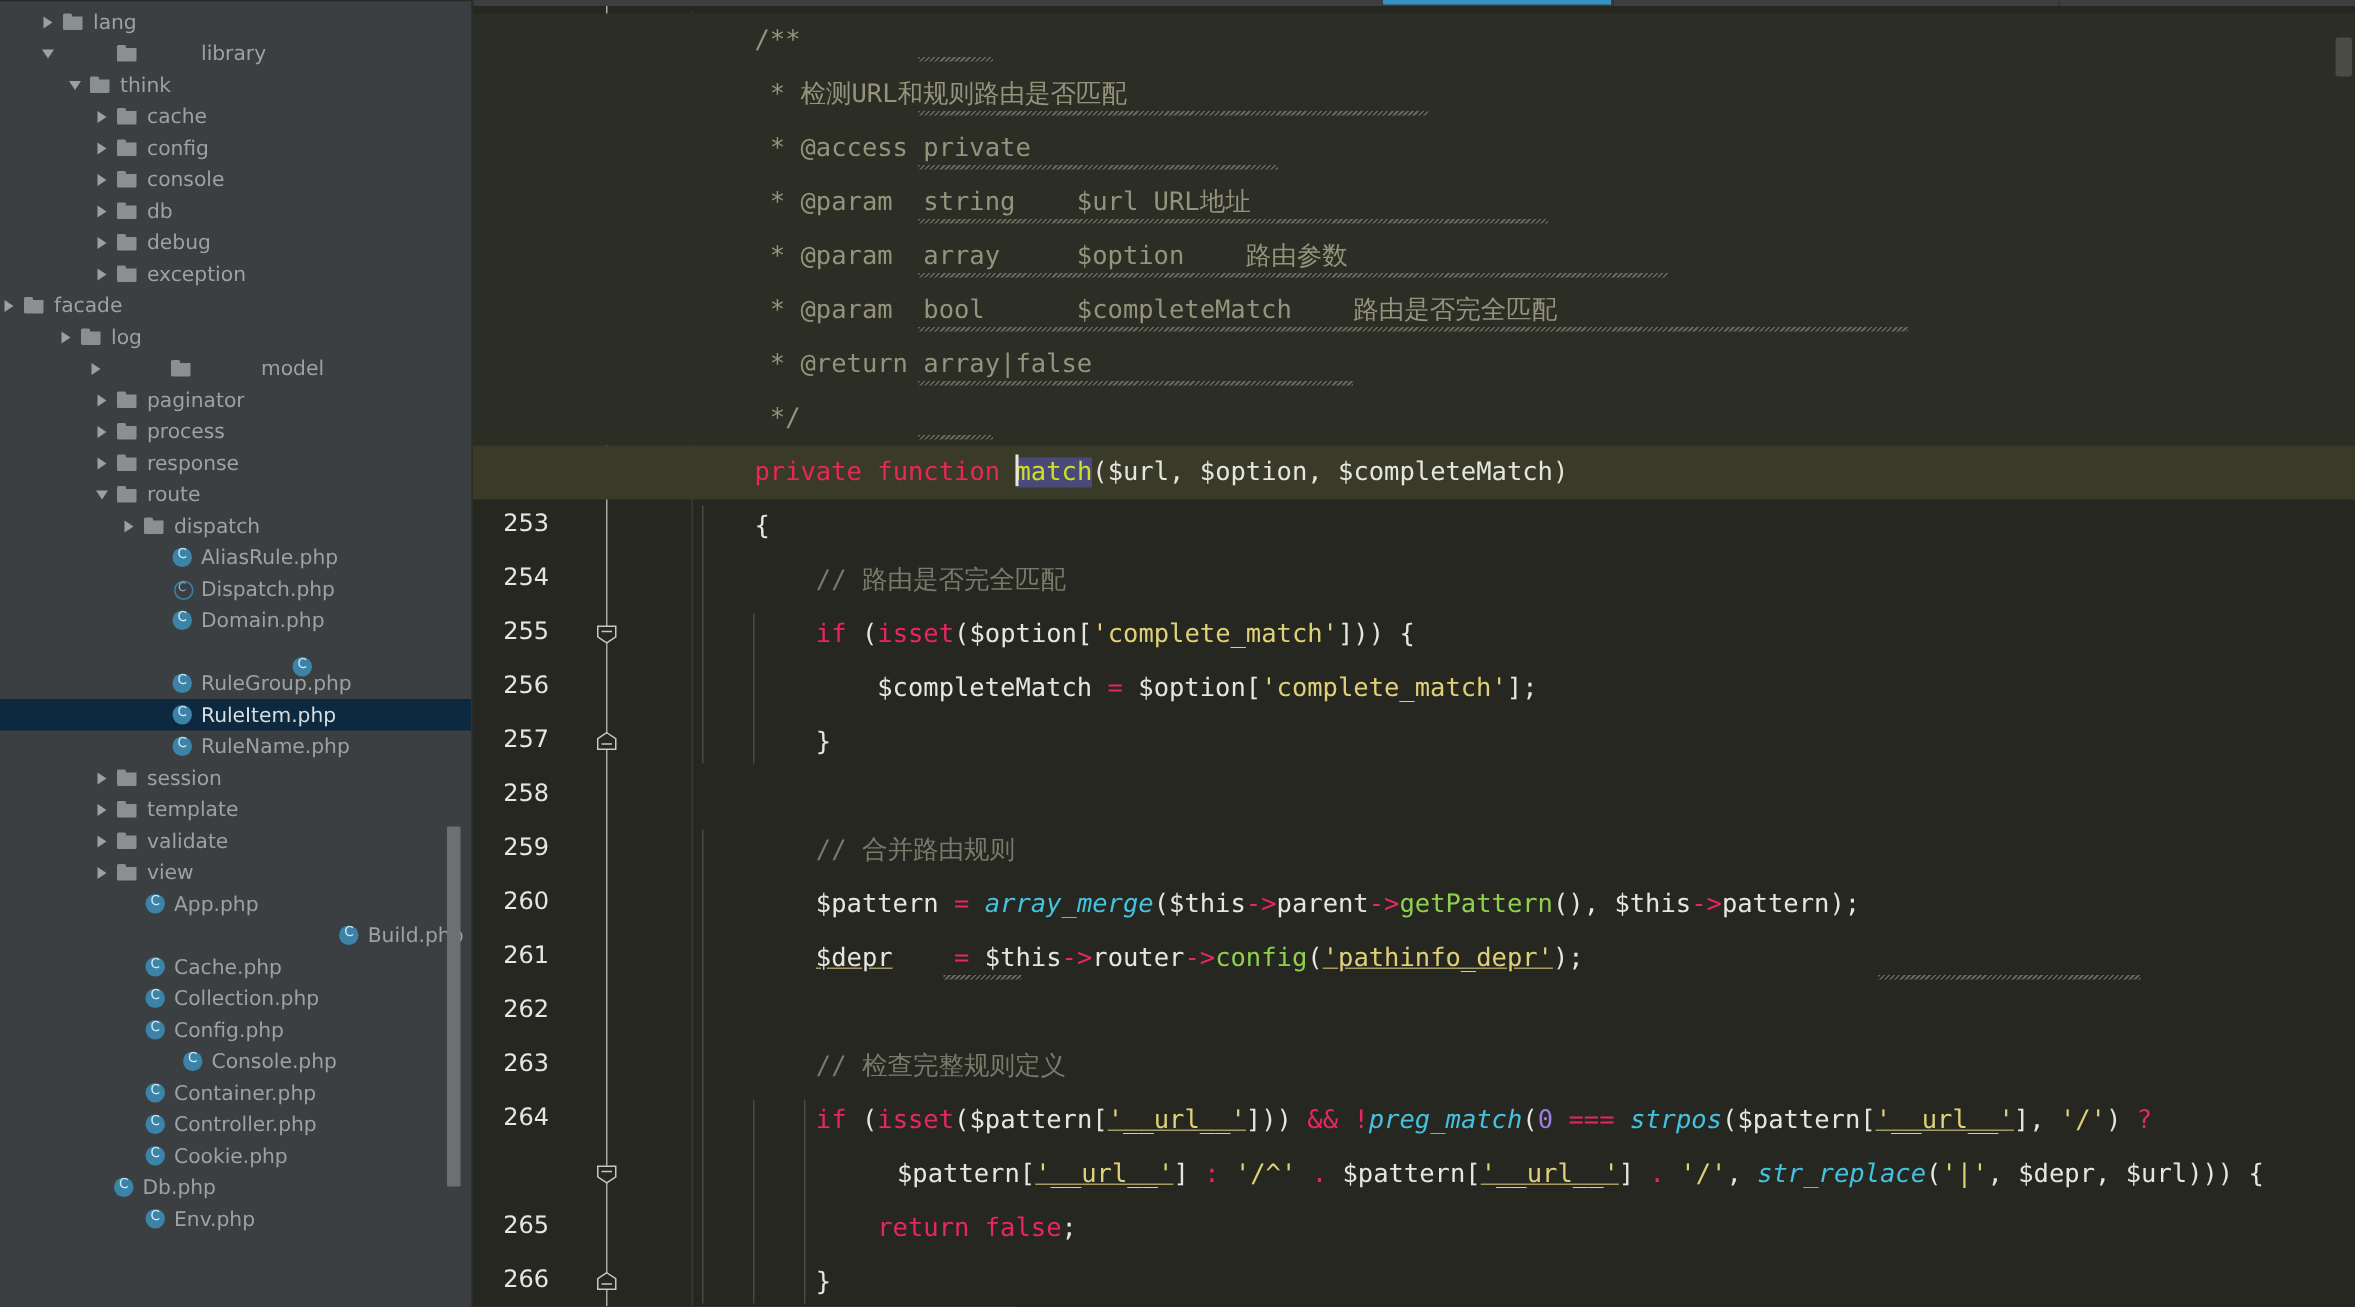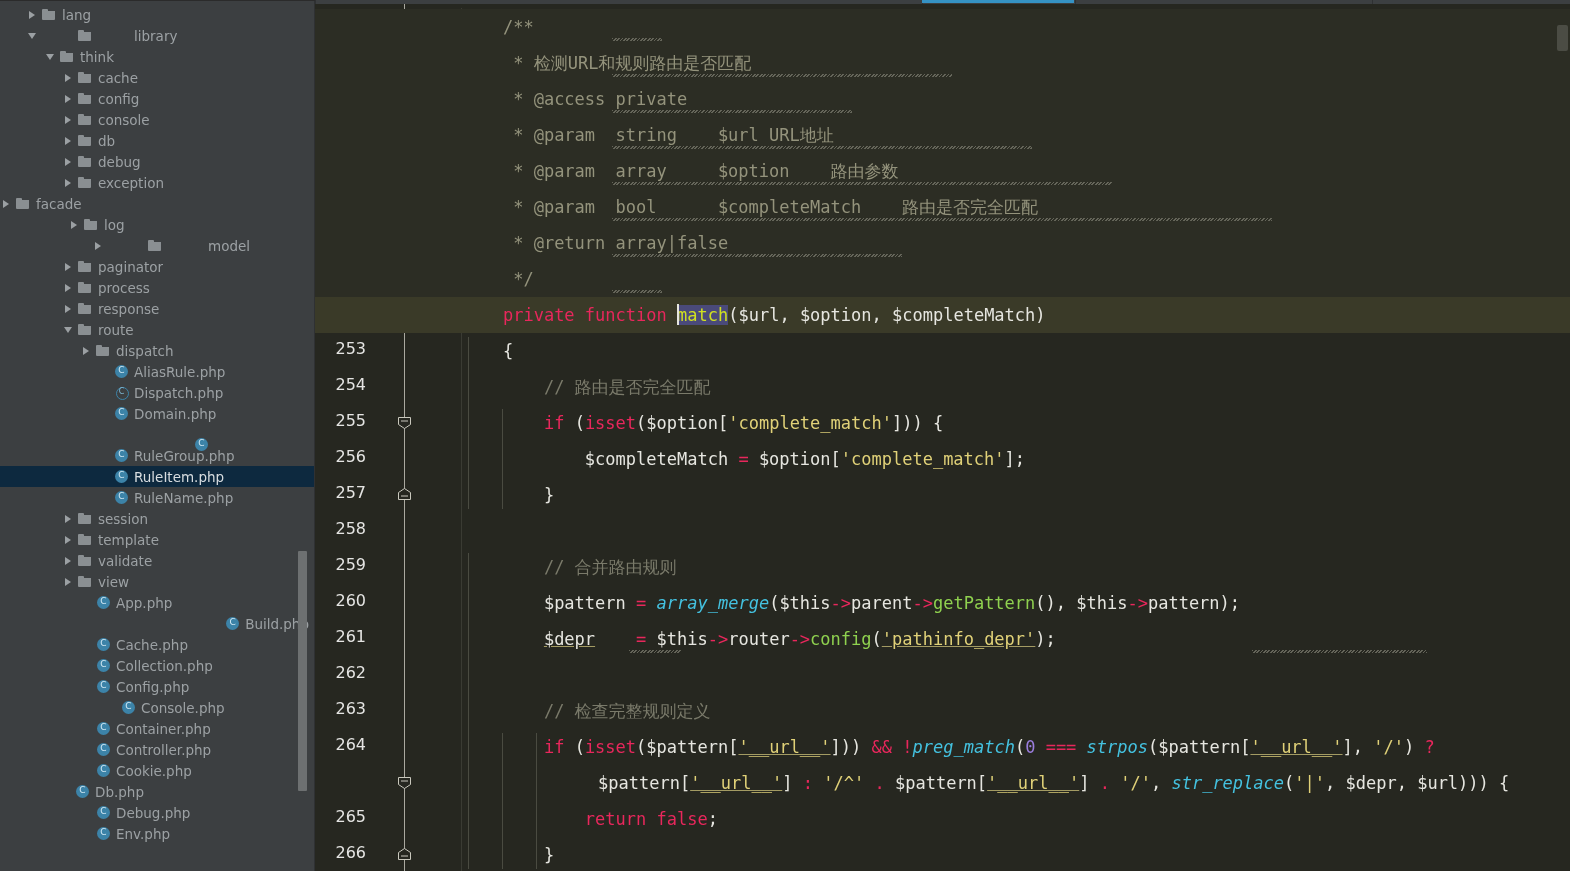--- a/index.html
+++ b/index.html
@@ -246,26 +246,26 @@
         <div class="tree-row" style="padding-left: 62px;">
           <span class="arrow right"></span>
           <span class="ico folder"></span>
           <span class="tree-label">exception</span>
         </div>
         <div class="tree-row" style="">
           <span class="arrow right"></span>
           <span class="ico folder"></span>
           <span class="tree-label">facade</span>
         </div>
-        <div class="tree-row" style="padding-left: 68px;">
+        <div class="tree-row" style="padding-left: 38px;">
           <span class="arrow right"></span>
           <span class="ico folder"></span>
           <span class="tree-label">log</span>
         </div>
-        <div class="tree-row" style="padding-left: 92px; gap: 40px;">
+        <div class="tree-row" style="padding-left: 58px; gap: 40px;">
           <span class="arrow right"></span>
           <span class="ico folder"></span>
           <span class="tree-label">model</span>
         </div>
         <div class="tree-row" style="padding-left: 62px;">
           <span class="arrow right"></span>
           <span class="ico folder"></span>
           <span class="tree-label">paginator</span>
         </div>
         <div class="tree-row" style="padding-left: 62px;">
@@ -385,25 +385,20 @@
         </div>
         <div class="tree-row" style="padding-left: 80px;">
           <span class="arrow"></span>
           <span class="ico phpclass"></span>
           <span class="tree-label">Cookie.php</span>
         </div>
         <div class="tree-row" style="padding-left: 40px; margin-left: 19px;">
           <span class="arrow"></span>
           <span class="ico phpclass"></span>
           <span class="tree-label">Db.php</span>
-        </div>
-        <div class="tree-row" style="padding-left: 80px;">
-          <span class="arrow"></span>
-          <span class="ico phpclass"></span>
-          <span class="tree-label">Debug.php</span>
         </div>
         <div class="tree-row" style="padding-left: 80px;">
           <span class="arrow"></span>
           <span class="ico phpclass"></span>
           <span class="tree-label">Env.php</span>
         </div>
       </div>
     <div id="sidebar-scrollbar"></div>
     <div id="sidebar-divider"></div>
   </div>

